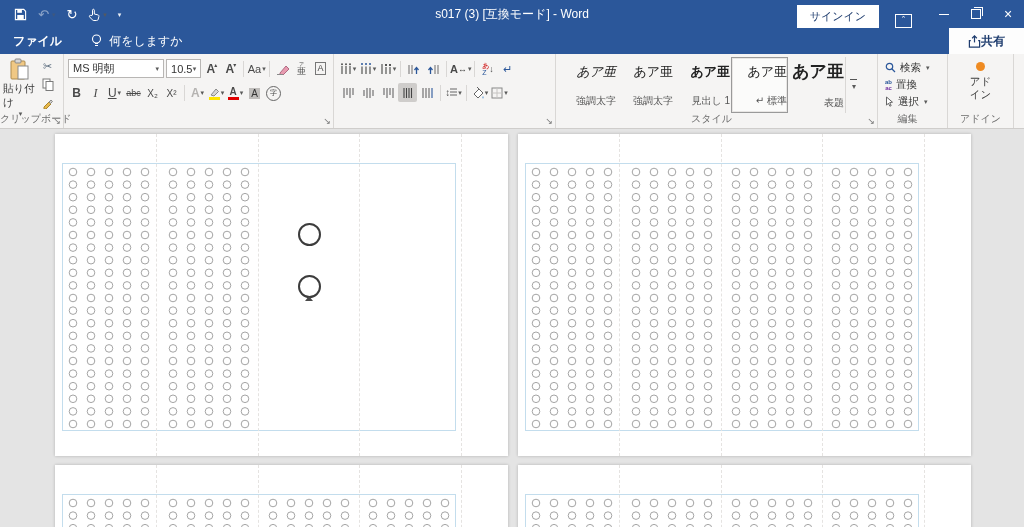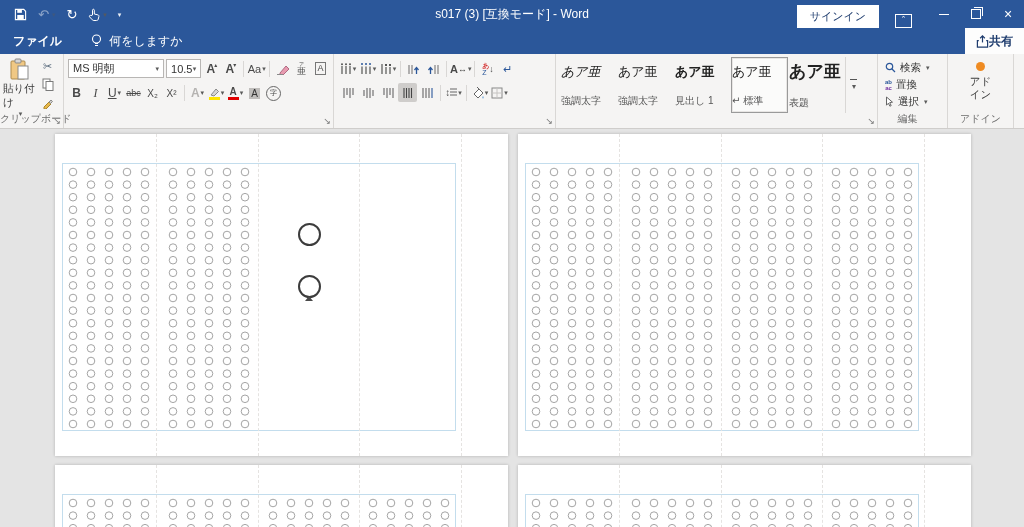--- a/index.html
+++ b/index.html
@@ -21,21 +21,21 @@
   .min-glyph{width:10px;height:1px;background:#fff}
   .restore-glyph{width:8px;height:8px;border:1px solid #fff;position:relative}
   .restore-glyph:before{content:"";position:absolute;left:2px;top:-3px;width:8px;height:8px;border:1px solid #fff;border-left:none;border-bottom:none}
   .close-glyph{font-size:14px;line-height:1}
   
   .tabrow{height:26px;background:#2b579a;display:flex;align-items:stretch;color:#fff;font-size:12px}
   .tab{padding:0 13px;display:flex;align-items:center;white-space:nowrap}
   .tab.active{background:#f5f4f3;color:#2b579a}
   .tellme{display:flex;align-items:center;gap:7px;margin-left:16px;font-size:12px}
   .share-btn{margin-left:auto;background:#fdfdfd;color:#1e3c6e;display:flex;align-items:center;
-             padding:0 11px;font-size:12px;font-weight:bold}
+             padding:0 19px;font-size:12px;font-weight:bold}
   
   .ribbon{height:74px;background:#f5f4f3;border-bottom:1px solid #cfcdcb;display:flex;position:relative;color:#444}
   .group{position:relative;border-right:1px solid #d9d7d5;box-sizing:border-box;flex:none}
   .group-label{position:absolute;bottom:2px;left:0;right:10px;text-align:center;font-size:10px;color:#6d6d6d;white-space:nowrap}
   .launcher{position:absolute;right:2px;bottom:2px;font-size:9px;color:#777;line-height:1;cursor:default}
   .btn{display:inline-flex;align-items:center;justify-content:center;color:#4a4a4a;border-radius:2px;cursor:default}
   .btn.toggled{background:#cfcdcb}
   .caret{font-size:7px;color:#5a5a5a;margin-left:1px}
   .combo{border:1px solid #b8b6b4;background:#fff;height:19px;display:flex;align-items:center;font-size:11px;
          color:#333;padding:0 4px;box-sizing:border-box}
@@ -70,21 +70,21 @@
   .prow{display:flex;align-items:center;padding:0 4px;gap:1px}
   .prow1{margin-top:5px;height:20px}
   .prow2{margin-top:3px;height:21px}
   .pbtn{min-width:19px;height:19px}
   .sorticon{display:flex;align-items:center;line-height:1}
   .sorticon .sa{font-size:7px;color:#c00}.sorticon .sz{font-size:7px;color:#2b579a}
   .sort-stack{display:flex;flex-direction:column;line-height:1}
   
   .g-styles{width:322px}
   .gallery{display:flex;align-items:stretch;height:56px;margin:3px 2px 0 4px}
-  .style-item{width:57px;display:flex;flex-direction:column;align-items:flex-start;justify-content:center;gap:13px;
+  .style-item{width:57px;display:flex;flex-direction:column;align-items:flex-end;justify-content:center;gap:13px;
               border:1px solid transparent;box-sizing:border-box}
   .style-item .sample{font-size:13px;color:#222;font-family:"Liberation Serif","DejaVu Serif",serif;white-space:nowrap}
   .style-item .sname{font-size:10px;color:#555;white-space:nowrap}
   .style-item.sel{border:1px solid #9a9a9a;background:#fbfbfa;box-shadow:inset 0 0 0 1px #e8e6e4}
   .style-item.s-italic .sample{font-style:italic}
   .style-item.s-bold .sample{font-weight:bold}
   .style-item.s-big .sample{font-size:17px;font-weight:bold}
   .gal-more{width:15px;border-left:1px solid #d9d7d5;display:flex;flex-direction:column;align-items:center;justify-content:center;gap:2px;color:#555}
   .gal-more .bar{width:7px;height:1px;background:#555}
   
@@ -420,20 +420,21 @@
         </div>
         <div class="style-item s-big">
           <span class="sample">あア亜</span>
           <span class="sname">表題</span>
         </div>
         <div class="gal-more">
         <span class="bar"></span>
           <span class="caret" style="font-size:8px">▾</span>
       </div>
     </div>
+    <span class="group-label">スタイル</span>
     <span class="launcher">↘</span>
   </div>
 
   <div class="group g-edit">
     <div class="ed-rows">
       <div class="ed-row">
         <svg width="11" height="11" viewBox="0 0 11 11">
             <circle cx="4.5" cy="4.5" r="3.2" fill="none" stroke="#2b579a" stroke-width="1.2"></circle>
             <path d="M7 7l3 3" stroke="#2b579a" stroke-width="1.3"></path>
           </svg>

